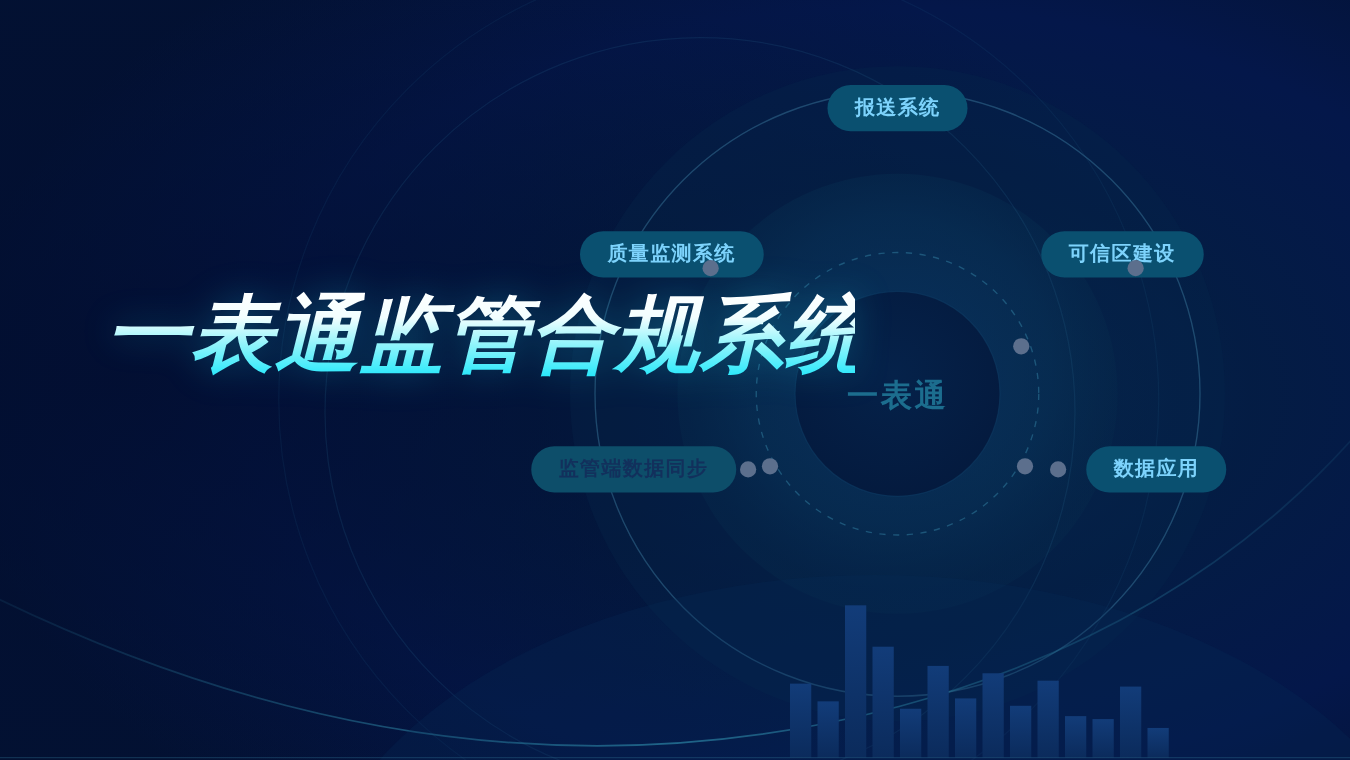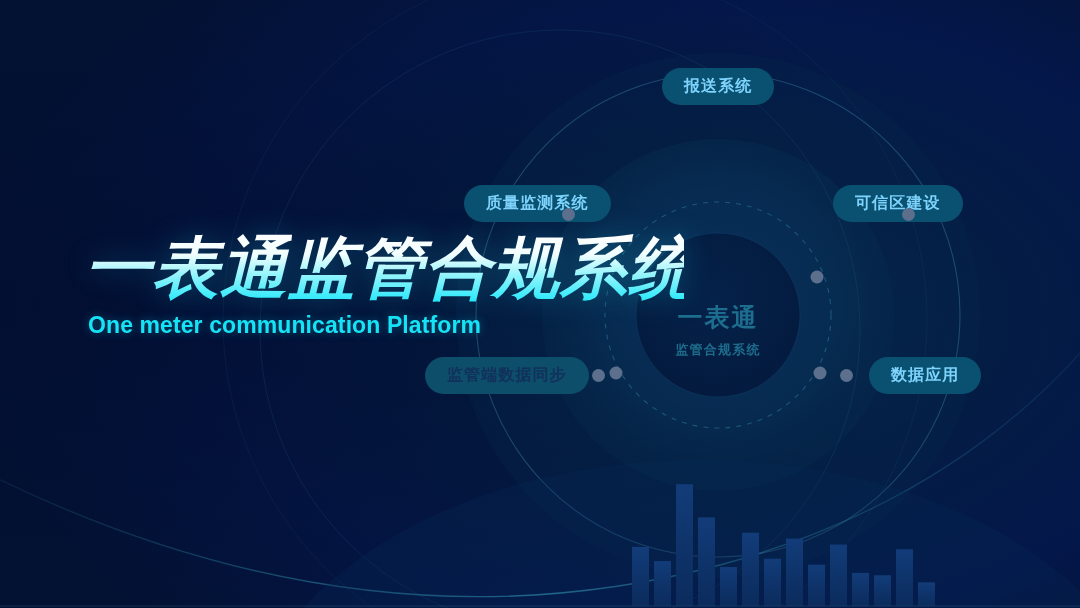--- a/index.html
+++ b/index.html
@@ -178,26 +178,24 @@
 
     <ellipse cx="700" cy="760" rx="460" ry="300" fill="#062c55" opacity="0.28"></ellipse>
 
     <circle cx="817" cy="277" r="6.5" fill="#5c6f8d"></circle>
     <circle cx="820" cy="373" r="6.5" fill="#5c6f8d"></circle>
     <circle cx="616" cy="373" r="6.5" fill="#5c6f8d"></circle>
   </svg>
 
   <div class="title-block">
     <h1 class="main-title">一表通监管合规系统</h1>
-    <div class="sub-title">One meter communication Platform</div>
   </div>
 
   <div class="hub-text">
     <div class="hub-main">一表通</div>
-    <div class="hub-sub">监管合规系统</div>
   </div>
 
   <div id="node-layer">
       <div class="pill" style="left: 662px; top: 68px;">报送系统</div>
       <div class="pill" style="left: 464px; top: 185px;">质量监测系统</div>
       <div class="pill" style="left: 833px; top: 185px;">可信区建设</div>
       <div class="pill dim" style="left: 425px; top: 357px; text-align: center;">监管端数据同步</div>
       <div class="pill" style="left: 869px; top: 357px;">数据应用</div>
       <div class="node-dot" style="left: 562px; top: 208px;"></div>
       <div class="node-dot" style="left: 902px; top: 208px;"></div>

